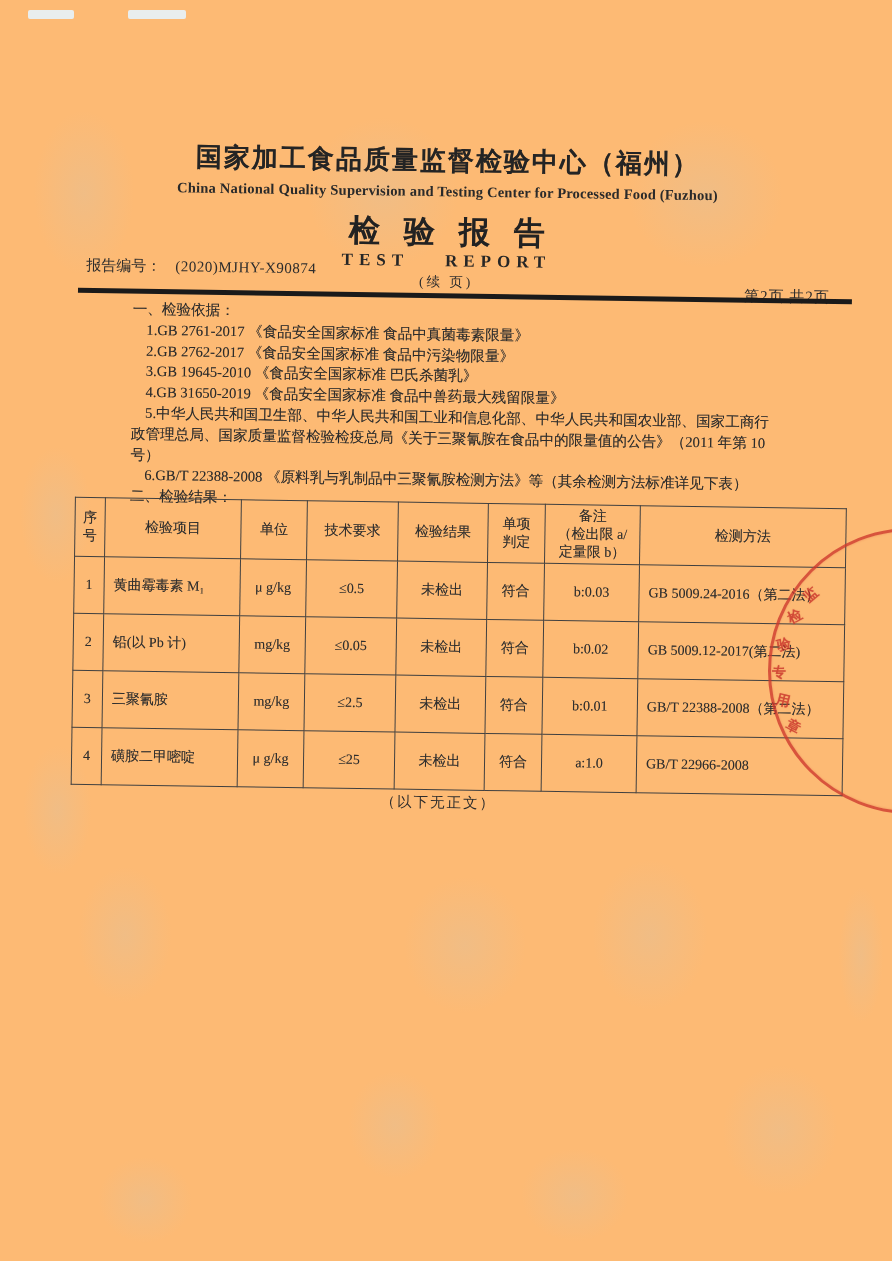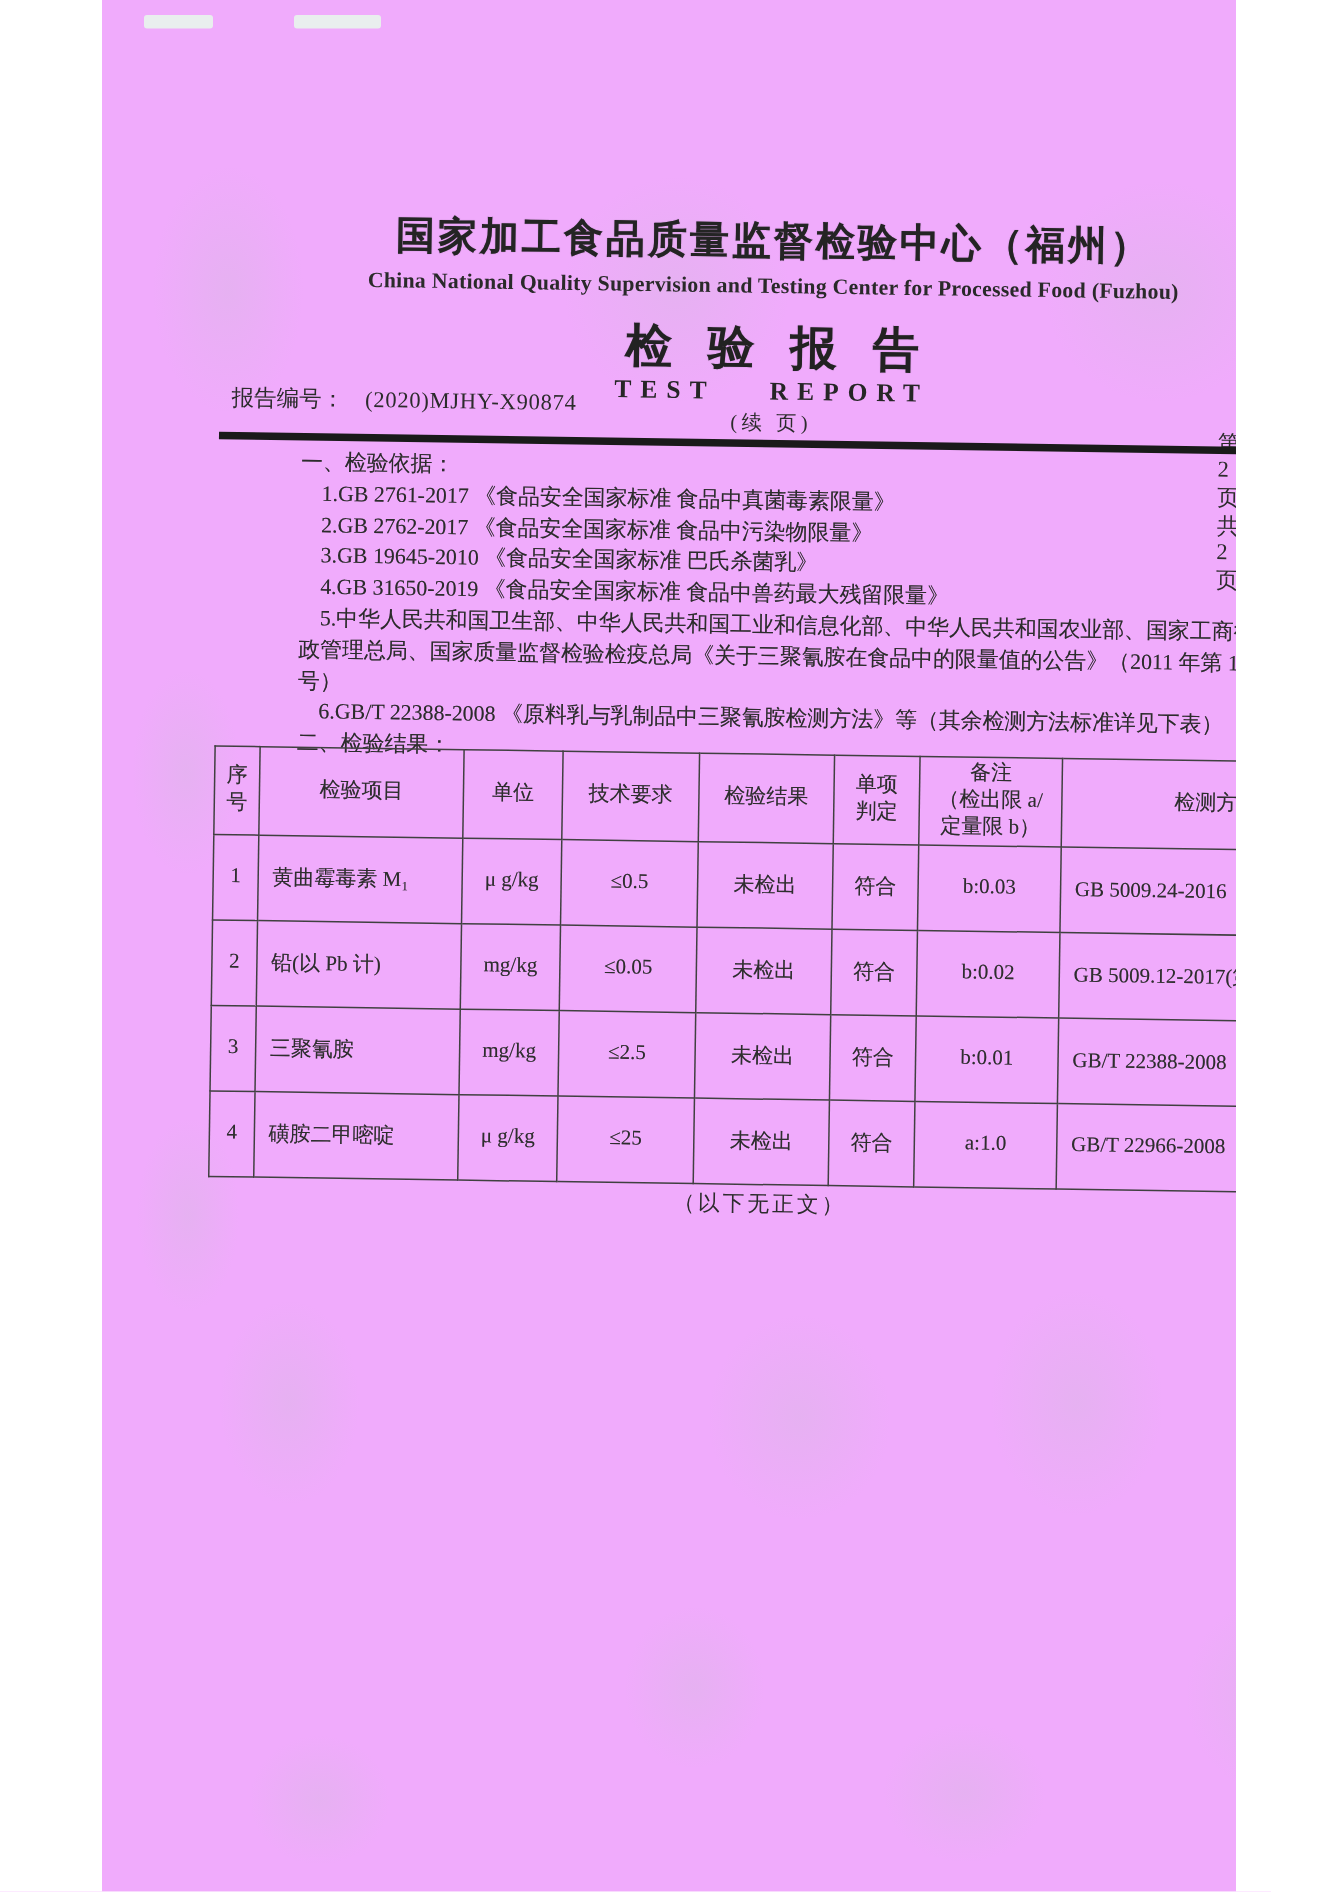--- a/index.html
+++ b/index.html
@@ -1,18 +1,18 @@
 <!DOCTYPE html>
 <html><head>
 <meta charset="utf-8">
 <style>
   html,body{margin:0;padding:0;background:#ffffff;}
   .page{
-    position:relative;width:756px;height:1261px;margin:0 auto;
-    background:#f0abfc;overflow:hidden;
+    position:relative;width:892px;height:1261px;margin:0 auto;
+    background:#fdba74;overflow:hidden;
     font-family:"Liberation Serif","DejaVu Serif",serif;
     color:#2c2c2c;
   }
   
   .skew{
     position:absolute;inset:0;
     transform:rotate(0.85deg);
     transform-origin:90px 290px;
   }
   .abs{position:absolute;}

